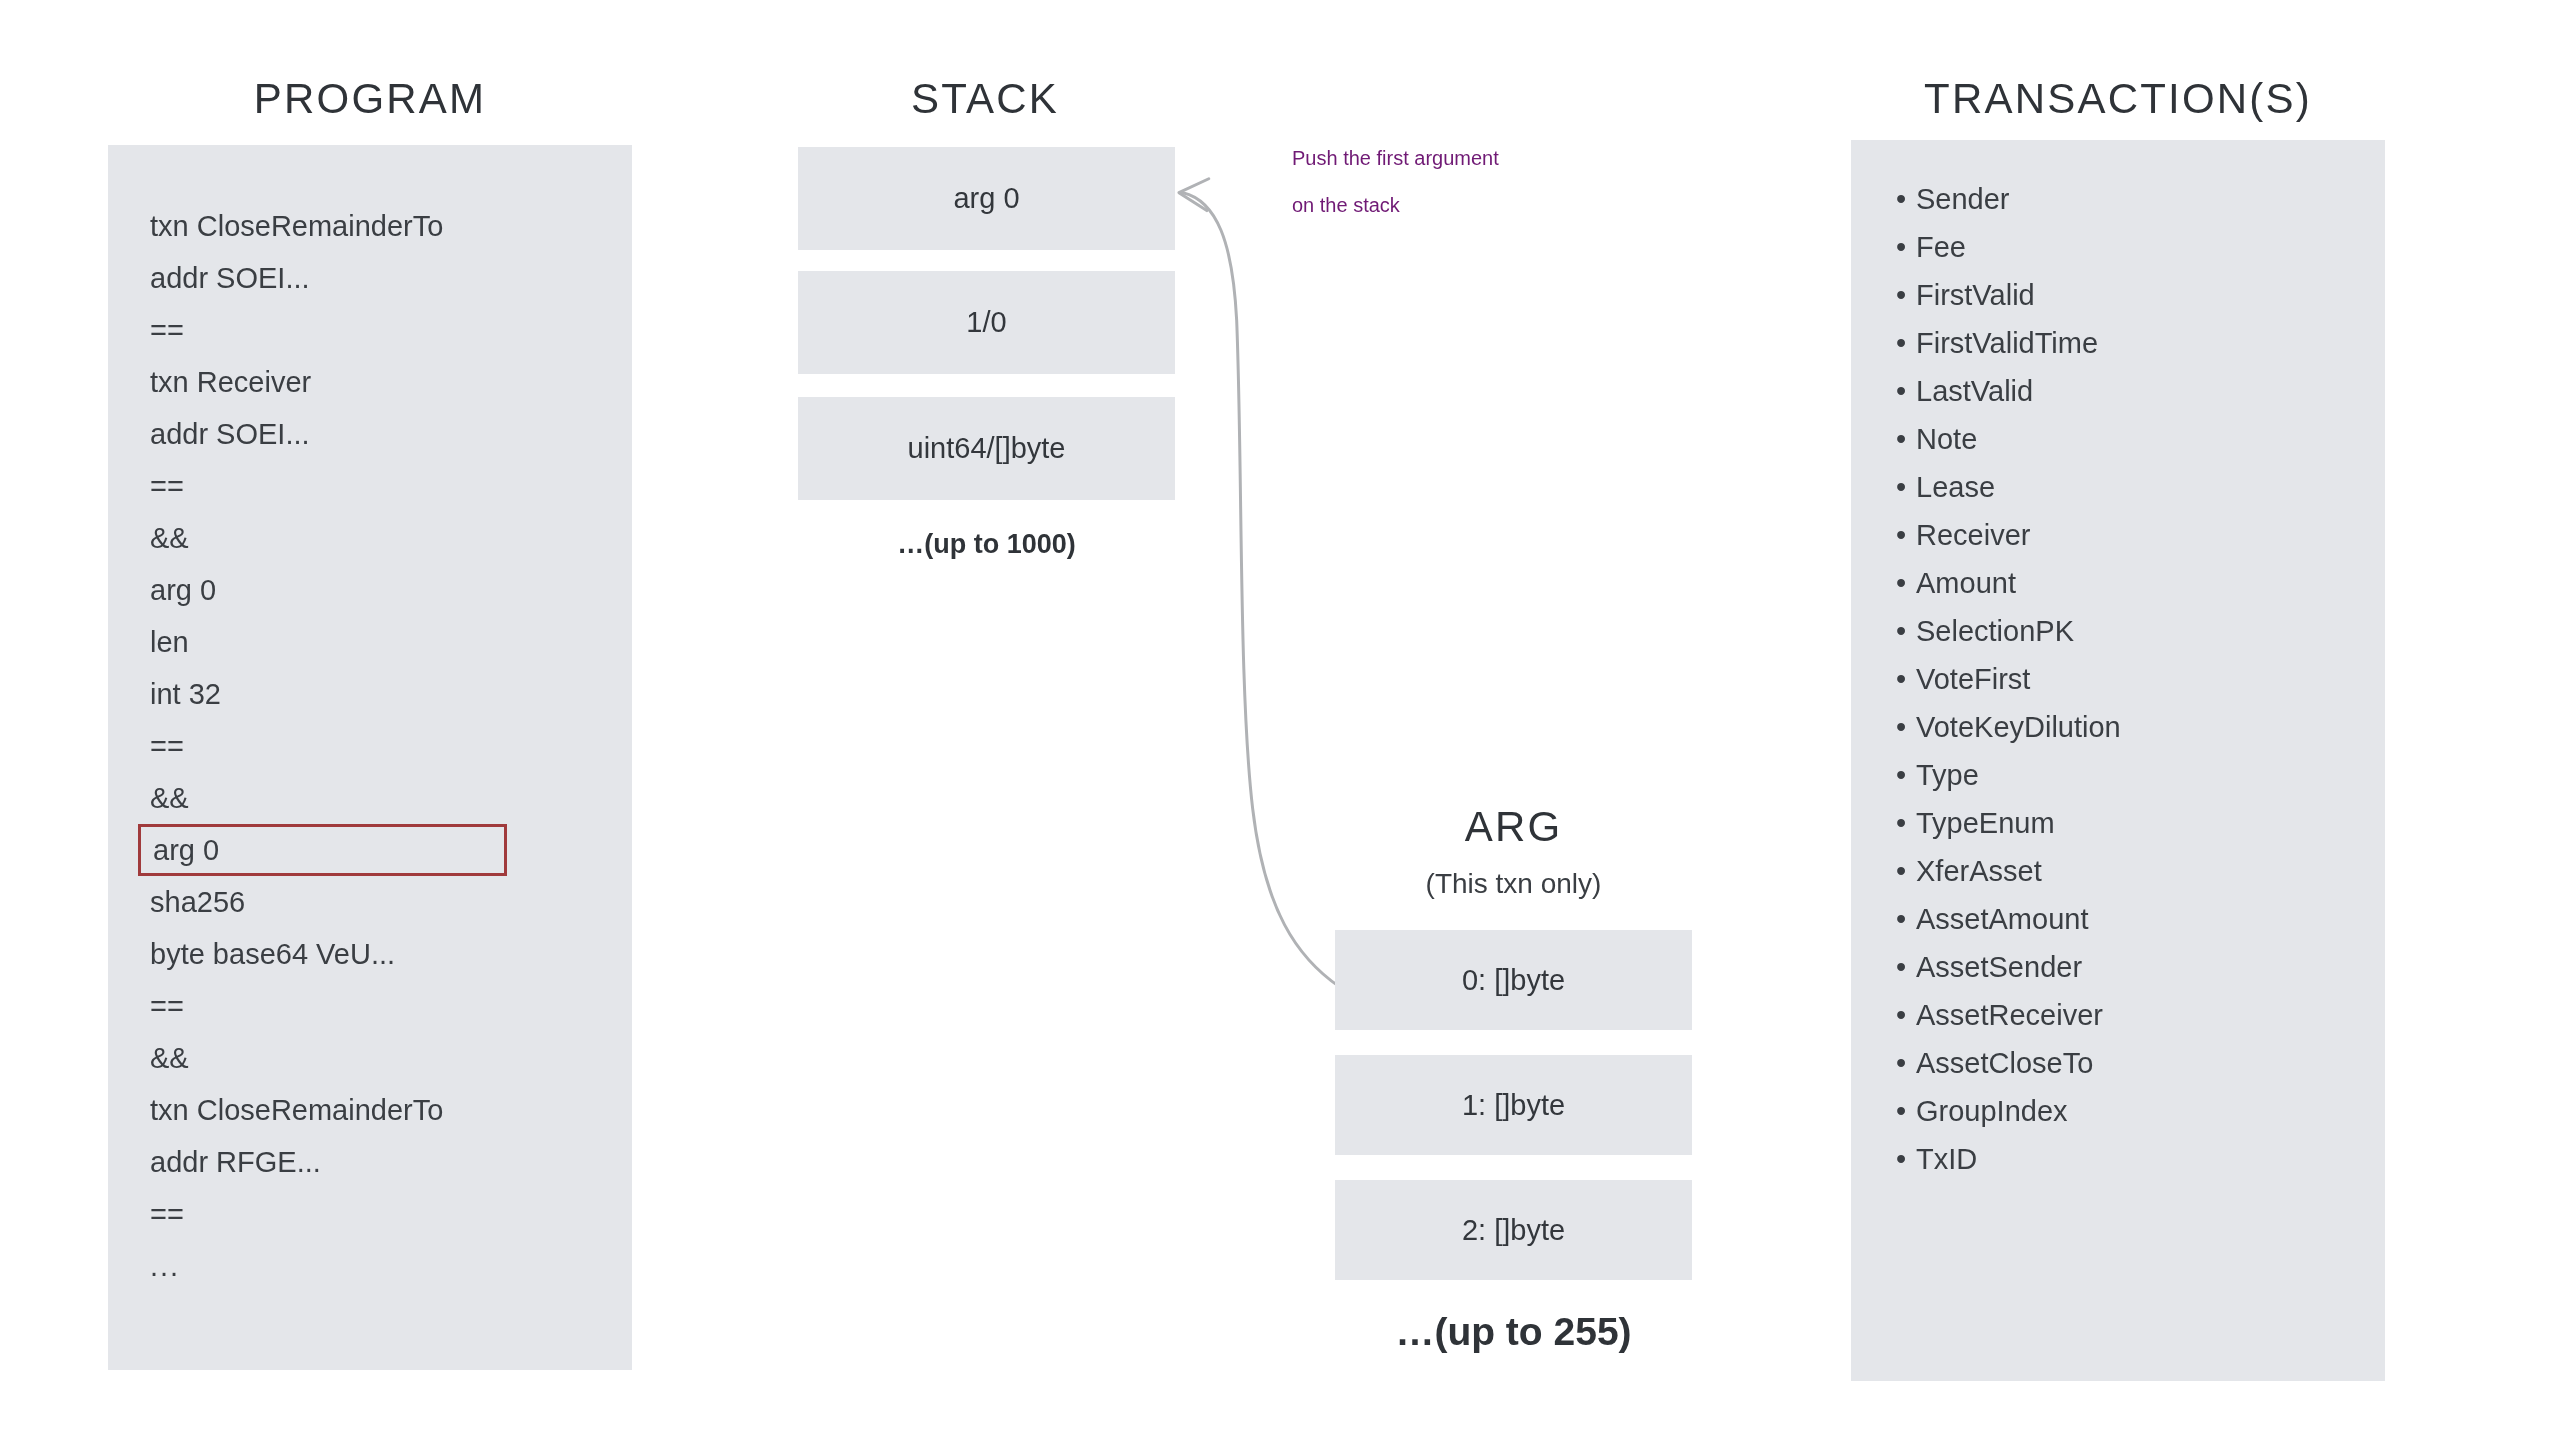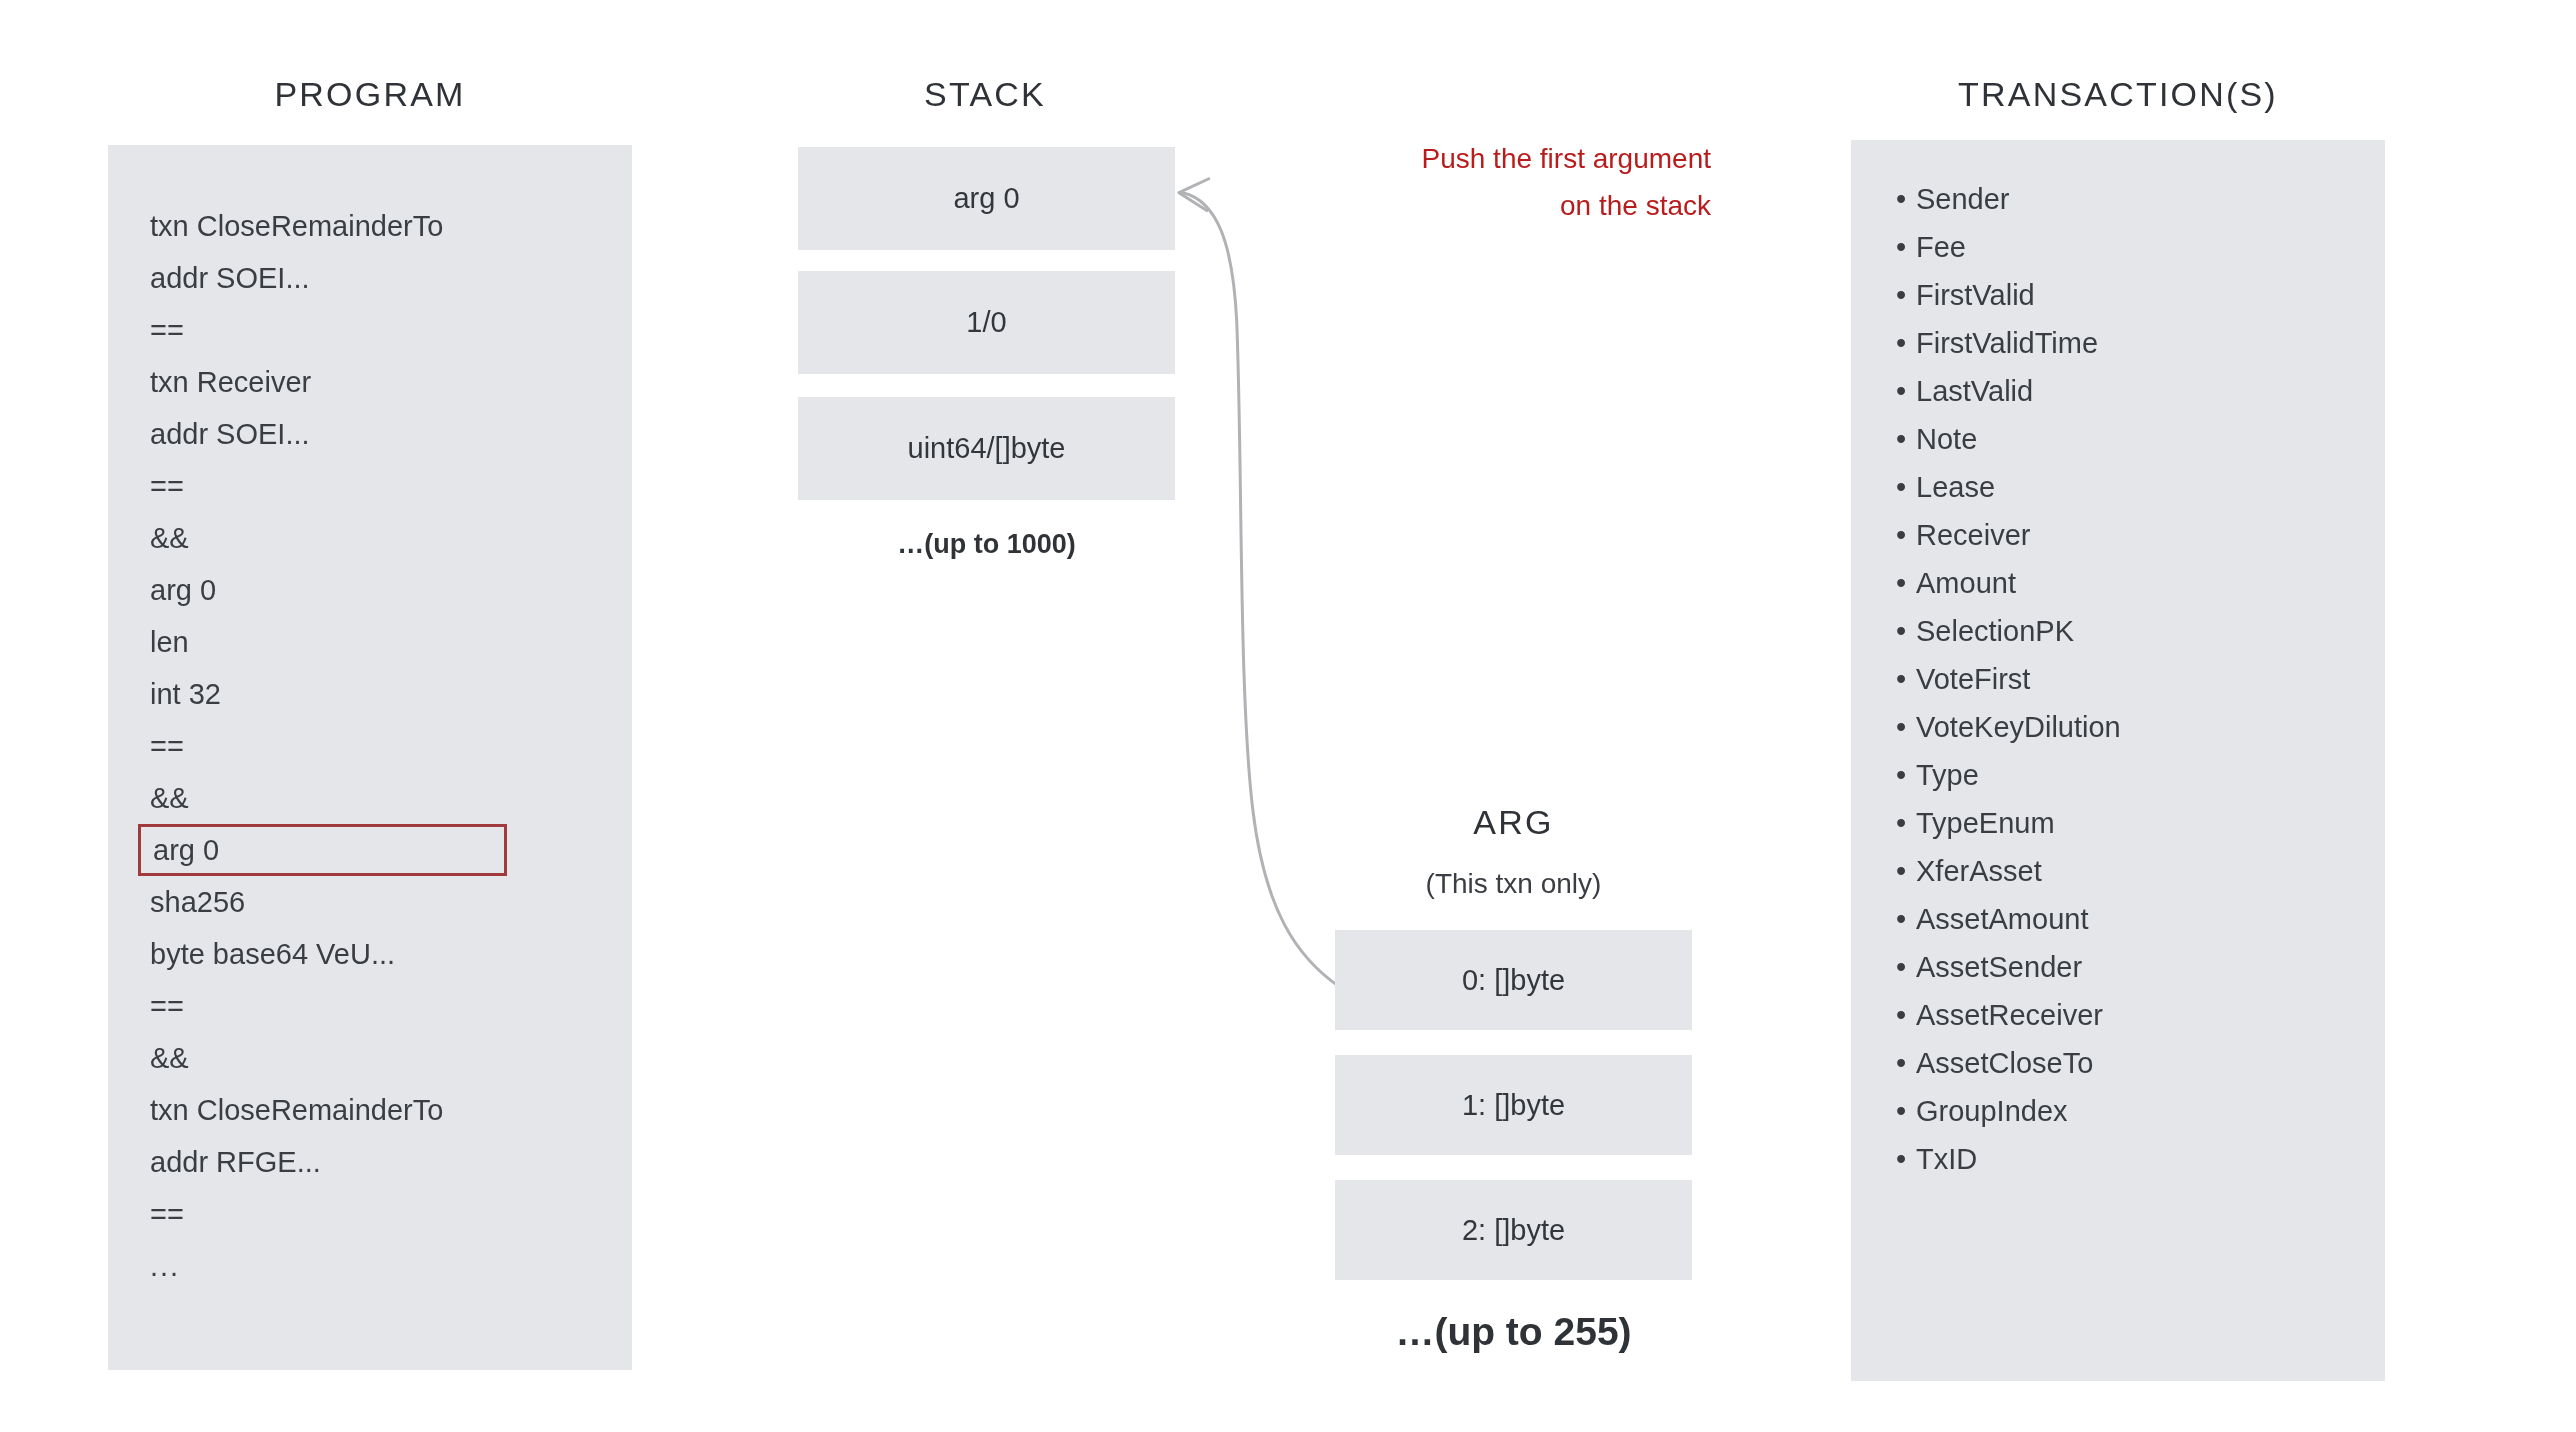--- a/index.html
+++ b/index.html
@@ -12,21 +12,21 @@
     height: 1433px;
     position: relative;
     overflow: hidden;
     font-family: "Liberation Sans", sans-serif;
     color: #33373c;
     -webkit-font-smoothing: antialiased;
   }
 
   .col-title {
     position: absolute;
-    font-size: 34px;
+    font-size: 42px;
     font-weight: 400;
     letter-spacing: 2.2px;
     color: #2f3338;
     text-align: center;
     white-space: nowrap;
   }
 
   
   #program-title { left: 108px; top: 75px; width: 524px; }
 
@@ -94,24 +94,23 @@
     font-weight: 700;
     color: #2f3338;
   }
 
   
   #annotation {
     position: absolute;
     left: 1292px;
     top: 135px;
     width: 419px;
-    font-size: 28px;
+    font-size: 20px;
     line-height: 47px;
-    color: #b91c1c;
-    text-align: right;
+    color: #701a75;
   }
 
   #arrow-svg {
     position: absolute;
     left: 1157px;
     top: 170px;
     width: 239px;
     height: 848px;
     pointer-events: none;
   }

